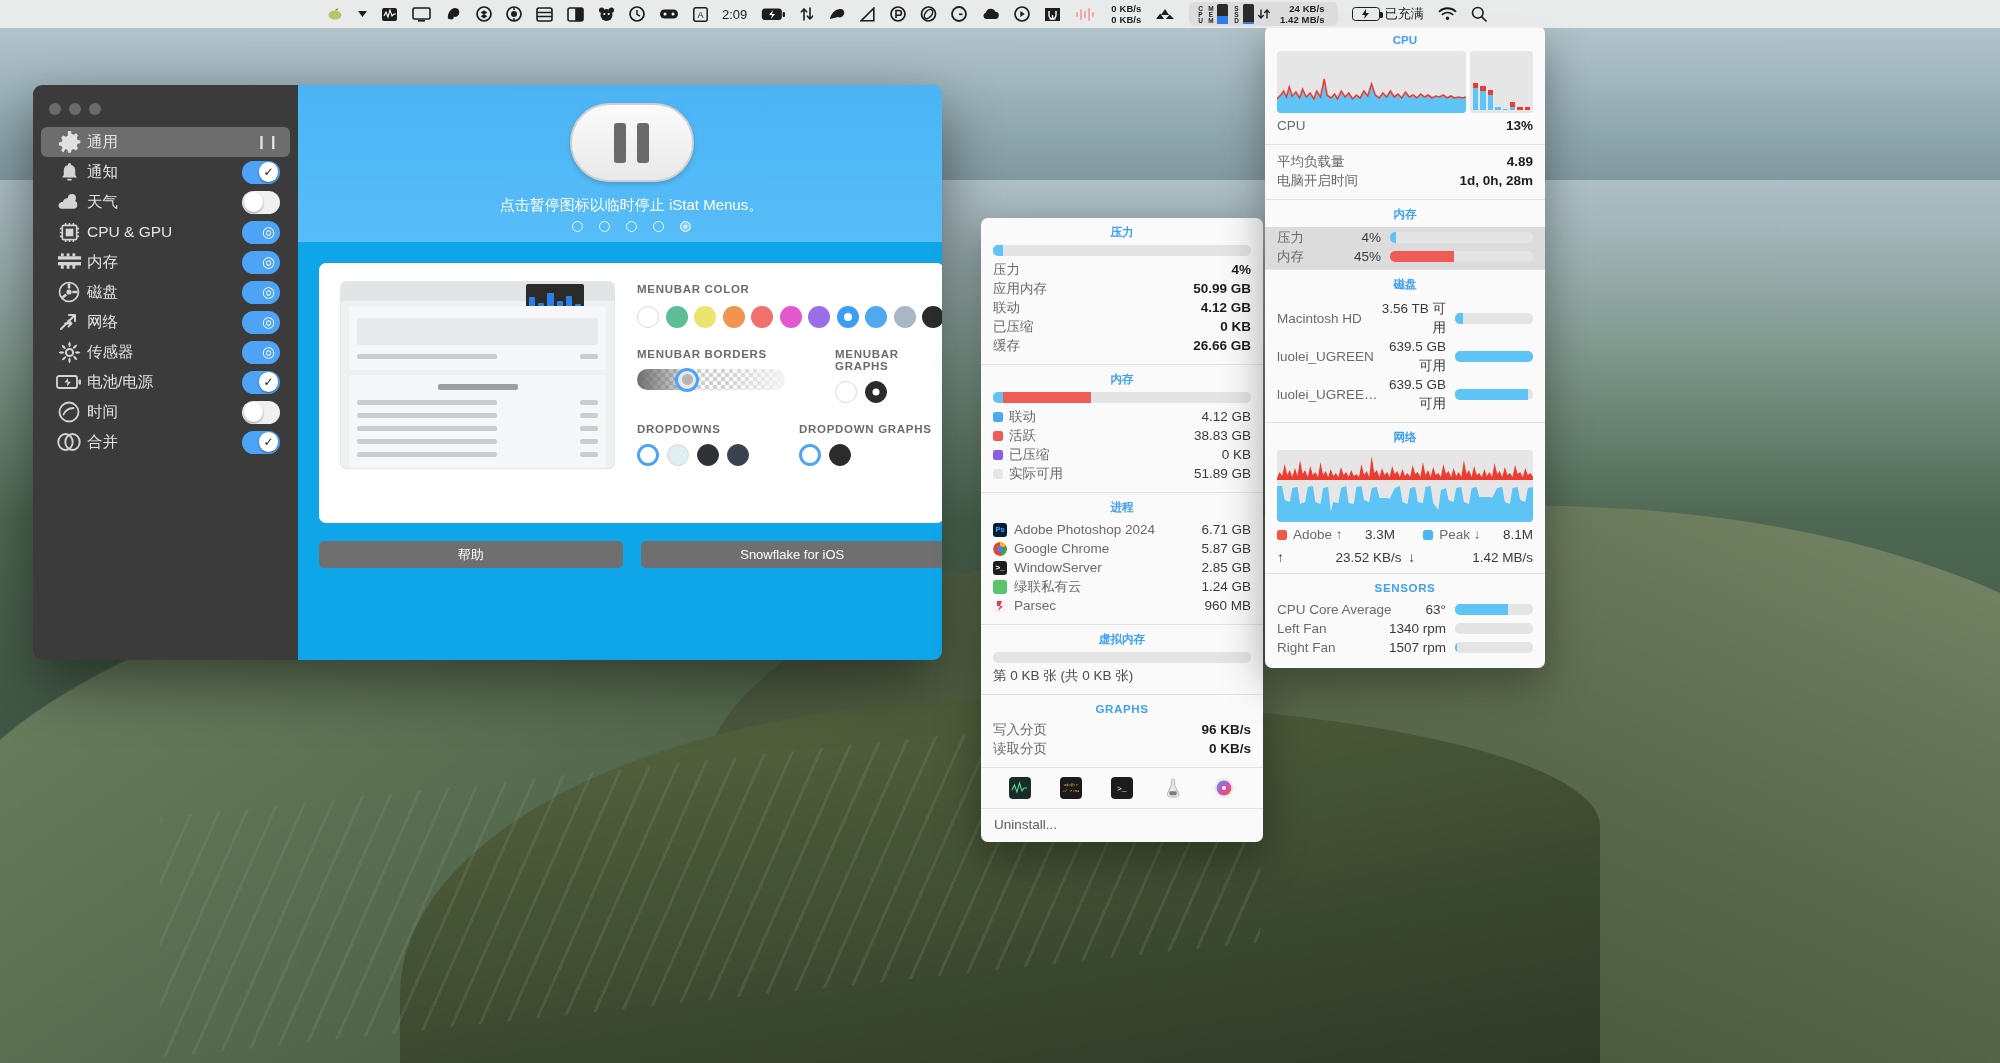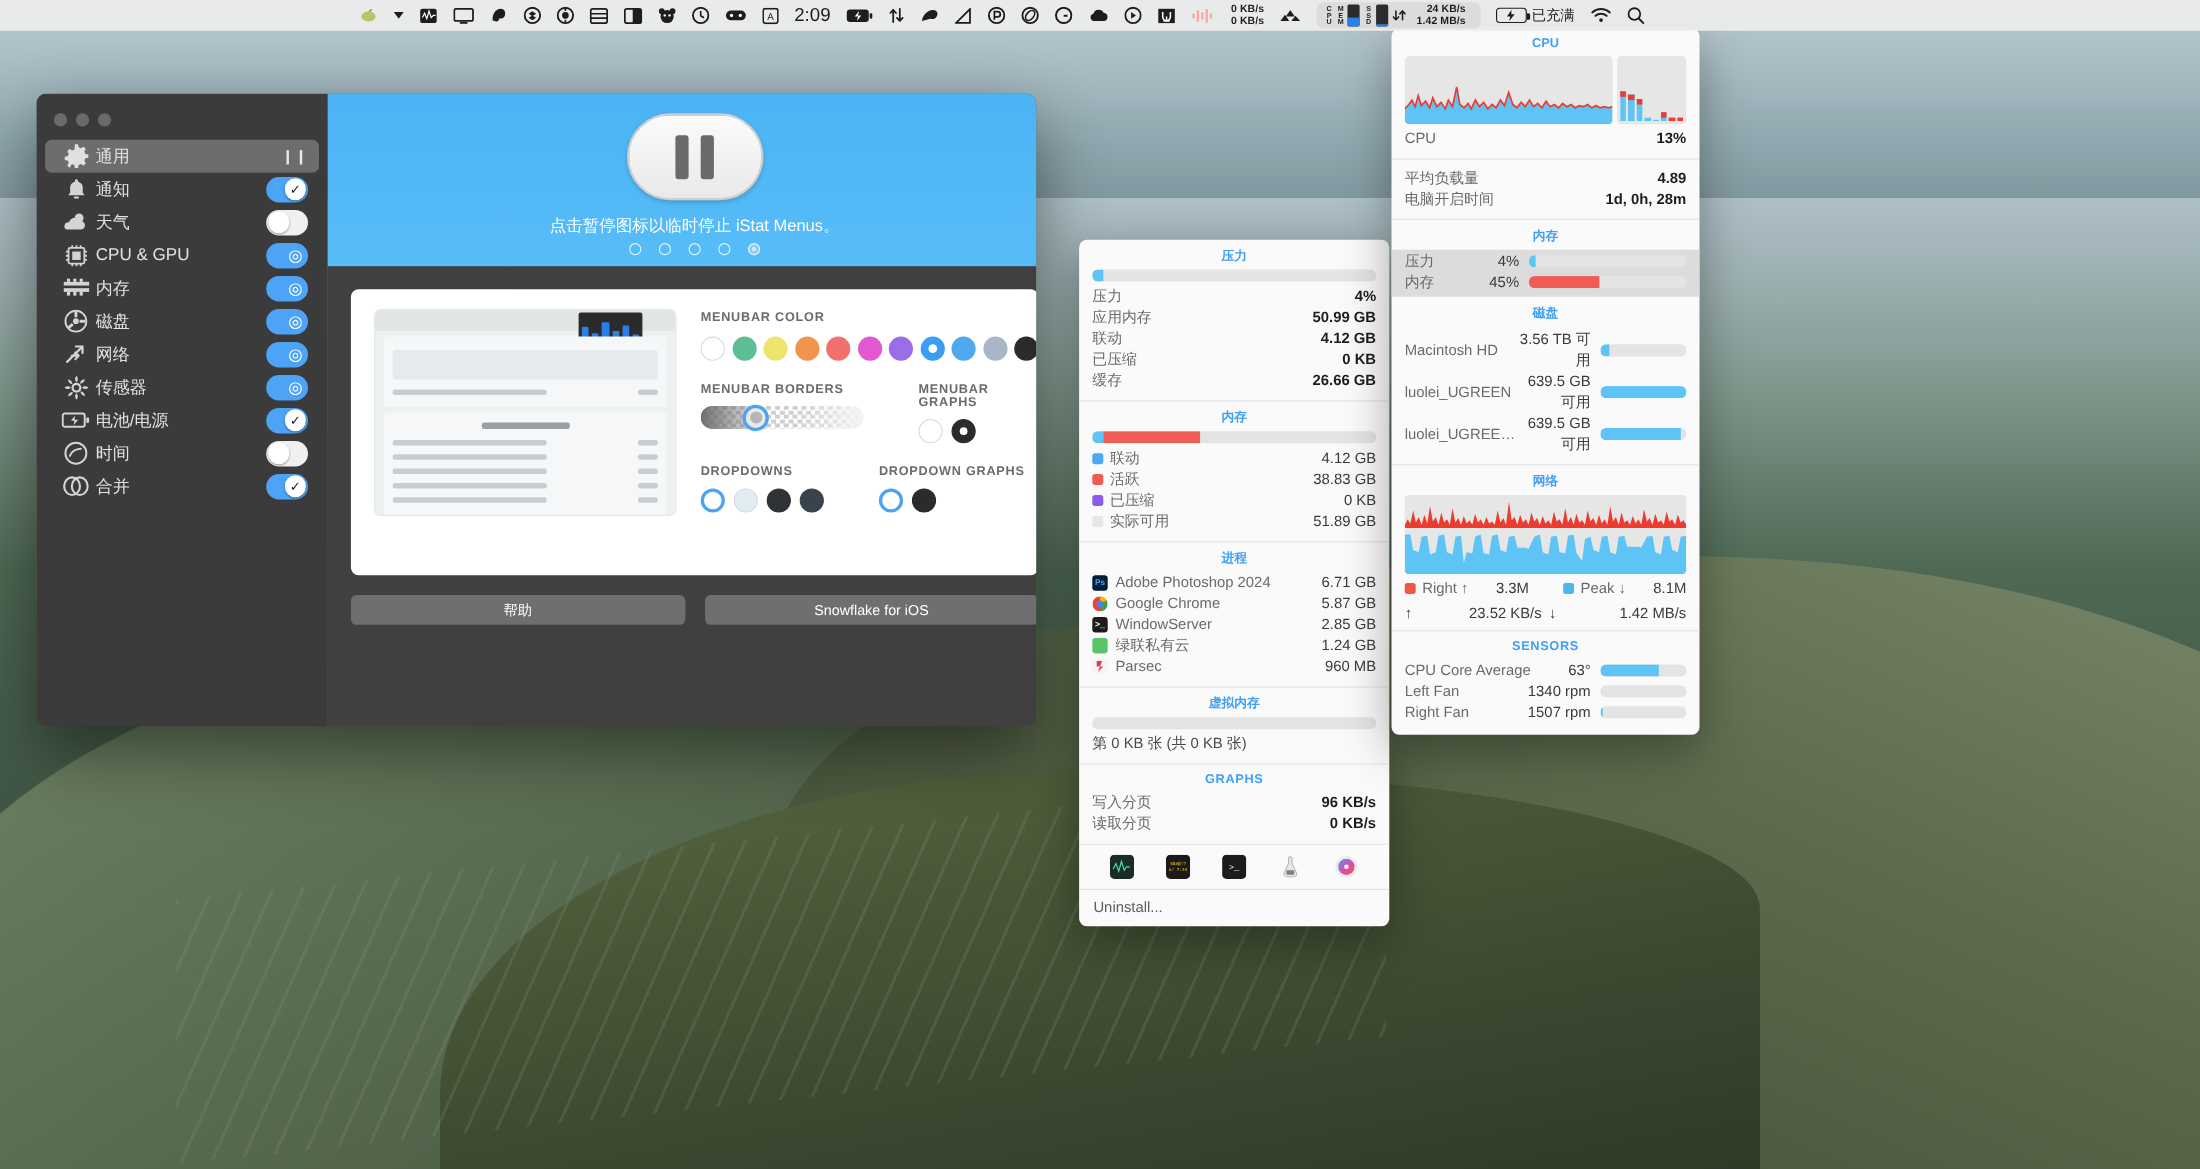--- a/index.html
+++ b/index.html
@@ -57,21 +57,21 @@
     display:flex; align-items:center;
     font-size:13px; color:#1d1d1f;
     z-index:50;
   }
   #menubar .left-space { flex:0 0 320px; }
   #menubar .mb-item {
     display:flex; align-items:center; justify-content:center;
     height:28px; padding:0 7px; position:relative;
   }
   #menubar .mb-item svg { display:block; }
-  .mb-time { font-size:17px; padding:0 6px; }
+  .mb-time { font-size:13px; padding:0 6px; }
   .rate-2line {
     display:flex; flex-direction:column; align-items:flex-end;
     font-size:9.5px; line-height:11px; letter-spacing:.1px; font-weight:600;
     padding:0 6px;
   }
   .combo-pill {
     display:flex; align-items:center; gap:4px;
     background:#dcdcdc; border-radius:6px; padding:2px 7px; height:24px;
   }
   .vert-label {
@@ -123,21 +123,21 @@
     display:flex; align-items:center; justify-content:center;
     font-size:12px; color:#1d1d1f;
   }
   .tg.on  { background:#4da3f5; } .tg.on .knob  { right:1.6px; }
   .tg.off { background:#f0f0f0; } .tg.off .knob { left:1.6px; background:#fff;}
   .tg.merge { background:#4da3f5; }
   .tg.merge .knob { right:1.6px; background:transparent; box-shadow:none; color:#fff; font-size:15px;}
   .tg.pause { background:#6d6d6d; }
   .tg.pause .knob { right:2px; background:transparent; box-shadow:none; color:#e8e8e8; font-size:13px; letter-spacing:1px;}
 
-  #content { flex:1; background:#404040; display:flex; flex-direction:column; }
+  #content { flex:1; background:#0ea5e9; display:flex; flex-direction:column; }
   .hero {
     height:157px; background:linear-gradient(to bottom,#4cb4f5,#56bdf8);
     position:relative; display:flex; flex-direction:column;
     align-items:center; justify-content:flex-start; padding-top:18px;
   }
   .pausebtn {
     width:124px; height:79px; border-radius:40px;
     background:linear-gradient(to bottom,#fbfbfb,#e9e9e9);
     border:2px solid #cfcfcf;
     display:flex; align-items:center; justify-content:center; gap:11px;
@@ -1043,21 +1043,21 @@
   <div class="sec" style="padding-bottom:6px">
     <div class="graph-box" style="height:72px">
       <svg width="100%" height="72" viewBox="0 0 200 72" preserveAspectRatio="none">
         <path d="M0,28 L2,22 L4,26 L6,14 L8,25 L10,20 L12,27 L14,18 L16,26 L18,10 L20,24 L22,20 L24,27 L26,16 L28,25 L30,22 L32,27 L34,12 L36,25 L38,21 L40,27 L42,19 L44,26 L46,23 L48,27 L50,17 L52,25 L54,22 L56,27 L58,20 L60,26 L62,24 L64,27 L66,14 L68,25 L70,21 L72,27 L74,6 L76,23 L78,20 L80,27 L82,18 L84,25 L86,22 L88,27 L90,16 L92,24 L94,21 L96,27 L98,19 L100,26 L102,23 L104,27 L106,15 L108,24 L110,22 L112,27 L114,12 L116,25 L118,20 L120,27 L122,17 L124,25 L126,23 L128,27 L130,14 L132,24 L134,21 L136,27 L138,18 L140,26 L142,22 L144,27 L146,10 L148,24 L150,20 L152,27 L154,16 L156,25 L158,23 L160,27 L162,19 L164,26 L166,22 L168,27 L170,13 L172,24 L174,21 L176,27 L178,17 L180,25 L182,23 L184,27 L186,15 L188,24 L190,22 L192,27 L194,18 L196,25 L198,23 L200,27 L200,30 L0,30 Z" fill="#ee3b2f"></path>
         <path d="M0,36 L4,36 L6,50 L10,52 L12,38 L16,37 L18,54 L22,52 L24,37 L28,36 L30,52 L34,54 L36,38 L40,37 L42,62 L44,52 L48,53 L50,38 L54,36 L56,53 L60,54 L62,37 L66,36 L68,50 L72,52 L74,38 L78,37 L80,48 L86,48 L88,49 L92,38 L96,36 L98,52 L102,54 L104,38 L108,37 L110,52 L114,53 L116,37 L120,36 L122,53 L126,60 L128,40 L132,38 L134,50 L138,52 L140,38 L144,37 L146,52 L150,54 L152,38 L156,37 L158,47 L166,47 L168,48 L172,38 L176,37 L178,52 L182,54 L184,38 L188,37 L190,50 L194,52 L196,38 L200,37 L200,72 L0,72 Z" fill="#5ec3f5"></path>
       </svg>
     </div>
     <div class="kvl" style="margin-top:3px">
       <span class="left">
           <span class="legend-dot" style="background:#ee5a44"></span>
-          <span>Right ↑</span>
+          <span>Adobe ↑</span>
         </span>
       <span class="v" style="margin-left:10px">3.3M</span>
       <span class="left" style="margin-left:16px">
           <span class="legend-dot" style="background:#4ab8f0"></span>
           <span>Peak ↓</span>
         </span>
       <span class="v" style="margin-left:10px">8.1M</span>
     </div>
     <div class="kvl" style="margin-top:4px">
       <span class="k" style="flex:0 0 13px">↑</span>

